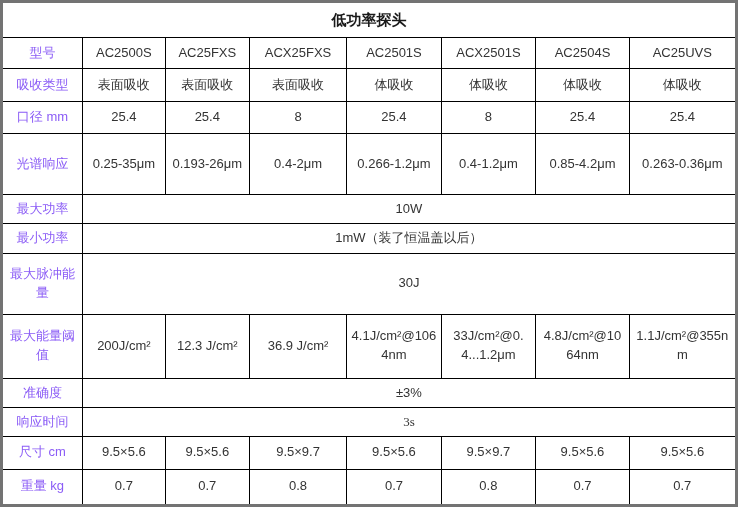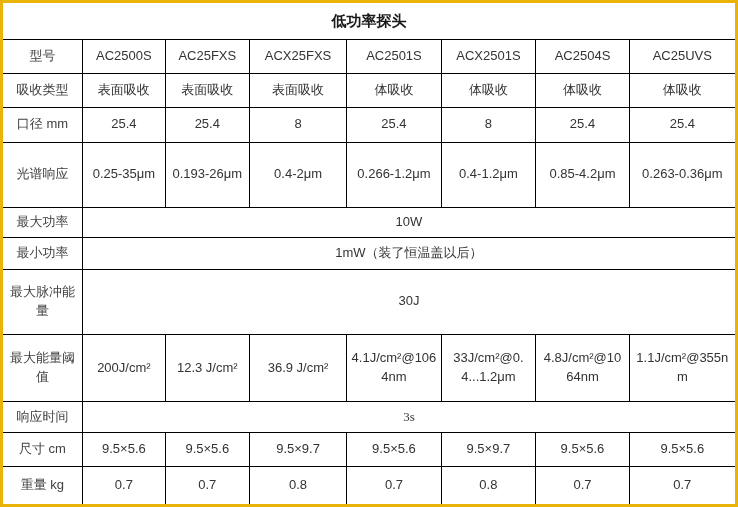--- a/index.html
+++ b/index.html
@@ -12,21 +12,21 @@
     width: 738px;
     height: 507px;
     box-sizing: border-box;
     background: #ffffff;
   }
   table.spec {
     width: 738px;
     height: 507px;
     border-collapse: collapse;
     table-layout: fixed;
-    border: 3px solid #eab308;
+    border: 3px solid #737373;
     background: #ffffff;
   }
   table.spec td {
     border: 1.5px solid #000000;
     text-align: center;
     vertical-align: middle;
     color: #333333;
     font-size: 13px;
     line-height: 1.45;
     padding: 1px 4px;
@@ -35,21 +35,21 @@
   table.spec td.val {
     word-break: break-all;
   }
   table.spec tr.title-row td {
     font-weight: bold;
     font-size: 15px;
     color: #1a1a1a;
     padding: 2px 4px;
   }
   table.spec td.lbl {
-    color: #404040;
+    color: #8b5cf6;
   }
   
   col.c-label { width: 11.0%; }
   col.c1 { width: 11.3%; }
   col.c2 { width: 11.4%; }
   col.c3 { width: 13.3%; }
   col.c4 { width: 12.8%; }
   col.c5 { width: 12.9%; }
   col.c6 { width: 12.7%; }
   col.c7 { width: 14.6%; }
@@ -128,20 +128,24 @@
         <tr style="height: 49px;">
           <td class="lbl">最大能量阈值</td>
           <td class="val">200J/cm²</td>
           <td class="val">12.3 J/cm²</td>
           <td class="val">36.9 J/cm²</td>
           <td class="val">4.1J/cm²@1064nm</td>
           <td class="val">33J/cm²@0.4...1.2μm</td>
           <td class="val">4.8J/cm²@1064nm</td>
           <td class="val">1.1J/cm²@355nm</td>
         </tr>
+        <tr style="height: 23px;">
+          <td class="lbl">准确度</td>
+          <td class="val" colspan="7">±3%</td>
+        </tr>
         <tr style="height: 22px; font-family: Liberation Serif, serif;">
           <td class="lbl">响应时间</td>
           <td class="val" colspan="7">3s</td>
         </tr>
         <tr style="height: 25px;">
           <td class="lbl">尺寸 cm</td>
           <td class="val">9.5×5.6</td>
           <td class="val">9.5×5.6</td>
           <td class="val">9.5×9.7</td>
           <td class="val">9.5×5.6</td>

